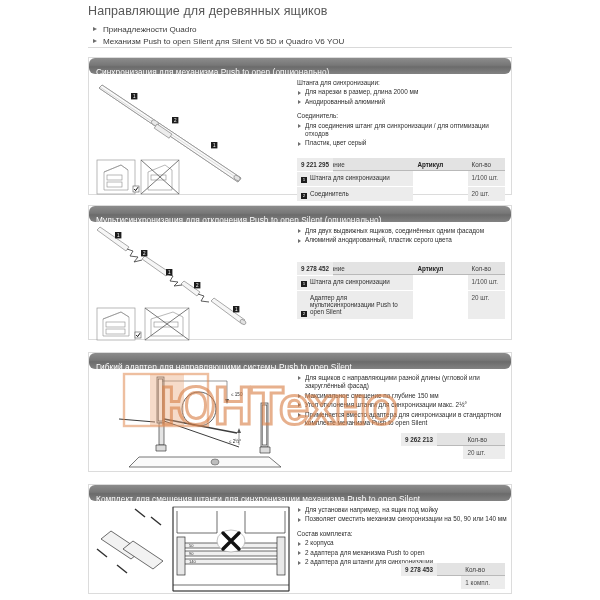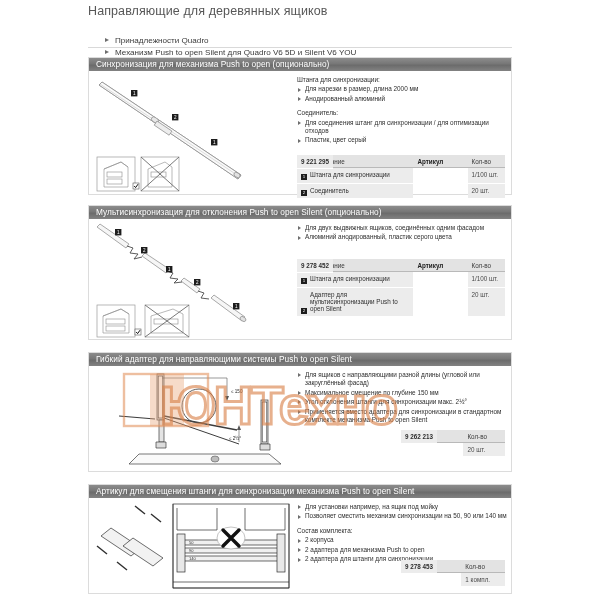--- a/index.html
+++ b/index.html
@@ -11,34 +11,34 @@
     position:relative;
   }
   .page{position:absolute;left:0;top:0;width:600px;height:600px;background:#fff;}
 
   
   .doc-head{position:absolute;left:88px;top:4px;width:424px;}
   .doc-title{
     font-size:12.5px;color:#575757;letter-spacing:.1px;font-weight:400;
     margin:0 0 5px 0;line-height:15px;
   }
-  .crumbs{margin:16px;padding:0;list-style:none;}
+  .crumbs{margin:4px;padding:0;list-style:none;}
   .crumb{font-size:8.1px;color:#3a3a3a;line-height:11.5px;padding-left:11px;position:relative;}
   .crumb .tri{position:absolute;left:1px;top:3px;width:0;height:0;
     border-left:4px solid #6d6d6d;border-top:2.6px solid transparent;border-bottom:2.6px solid transparent;}
   .head-rule{position:absolute;left:88px;top:47px;width:424px;height:1px;background:#d9d9d9;}
 
   
   .section{position:absolute;left:88px;width:424px;background:#fff;
     border:1px solid #dcdcdc;box-sizing:border-box;}
   .sec-bar{
     height:13px;line-height:13px;
     background:linear-gradient(to bottom,#8c8c8c 0%,#777 45%,#6b6b6b 55%,#828282 100%);
-    color:#fff;font-size:8.3px;padding:0 7px;box-sizing:border-box;
-    letter-spacing:.05px;white-space:nowrap;overflow:hidden;
+    color:#fff;font-size:8.3px;padding:8px 7px;box-sizing:border-box;
+    letter-spacing:.05px;white-space:nowrap;overflow:hidden;border-radius:6px;
   }
   .sec-body{position:relative;}
   .art{position:absolute;left:0;top:0;}
   .txt{position:absolute;}
 
   
   ul.b{margin:0;padding:0;list-style:none;}
   ul.b li{font-size:6.4px;color:#2e2e2e;line-height:8.1px;padding-left:8px;position:relative;margin-bottom:1.4px;}
   ul.b li .tri{position:absolute;left:1px;top:2.2px;width:0;height:0;
     border-left:3.2px solid #6d6d6d;border-top:2.1px solid transparent;border-bottom:2.1px solid transparent;}
@@ -80,21 +80,21 @@
 
   <div class="doc-head">
     <div class="doc-title">Направляющие для деревянных ящиков</div>
     <ul class="crumbs">
       <li class="crumb">
         <span class="tri"></span>
         <span>Принадлежности Quadro</span>
       </li>
       <li class="crumb">
         <span class="tri"></span>
-        <span>Механизм Push to open Silent для Quadro V6 5D и Silent V6 YOU</span>
+        <span>Механизм Push to open Silent для Silent V6 5D и Quadro V6 YOU</span>
       </li>
     </ul>
   </div>
   <div class="head-rule"></div>
 
   <div class="section" style="top:57px;height:138px;">
     <div class="sec-bar">Синхронизация для механизма Push to open (опционально)</div>
     <div class="sec-body" style="height:124px;">
 
       <div class="art" style="left:4px;top:2px;">
@@ -312,21 +312,21 @@
               <td class="art">9 262 213</td>
               <td class="qty">20 шт.</td>
             </tr>
           </tbody>
         </table>
       </div>
     </div>
   </div>
 
   <div class="section" style="top:484px;height:110px;">
-    <div class="sec-bar">Артикул для смещения штанги для синхронизации механизма Push to open Silent</div>
+    <div class="sec-bar">Комплект для смещения штанги для синхронизации механизма Push to open Silent</div>
     <div class="sec-body" style="height:96px;">
 
       <div class="art" style="left:4px;top:2px;">
         <svg class="draw" width="200" height="94" viewBox="0 0 200 94">
           <g stroke="#2f2f2f" stroke-width=".7" fill="#f2f2f2">
             <path d="M8,36 L18,28 L48,48 L38,56 Z"></path>
             <path d="M30,46 L40,38 L70,58 L60,66 Z"></path>
           </g>
           <g stroke="#2f2f2f" stroke-width="1.4" fill="#2f2f2f">
             <path d="M42,6 L52,14"></path>

